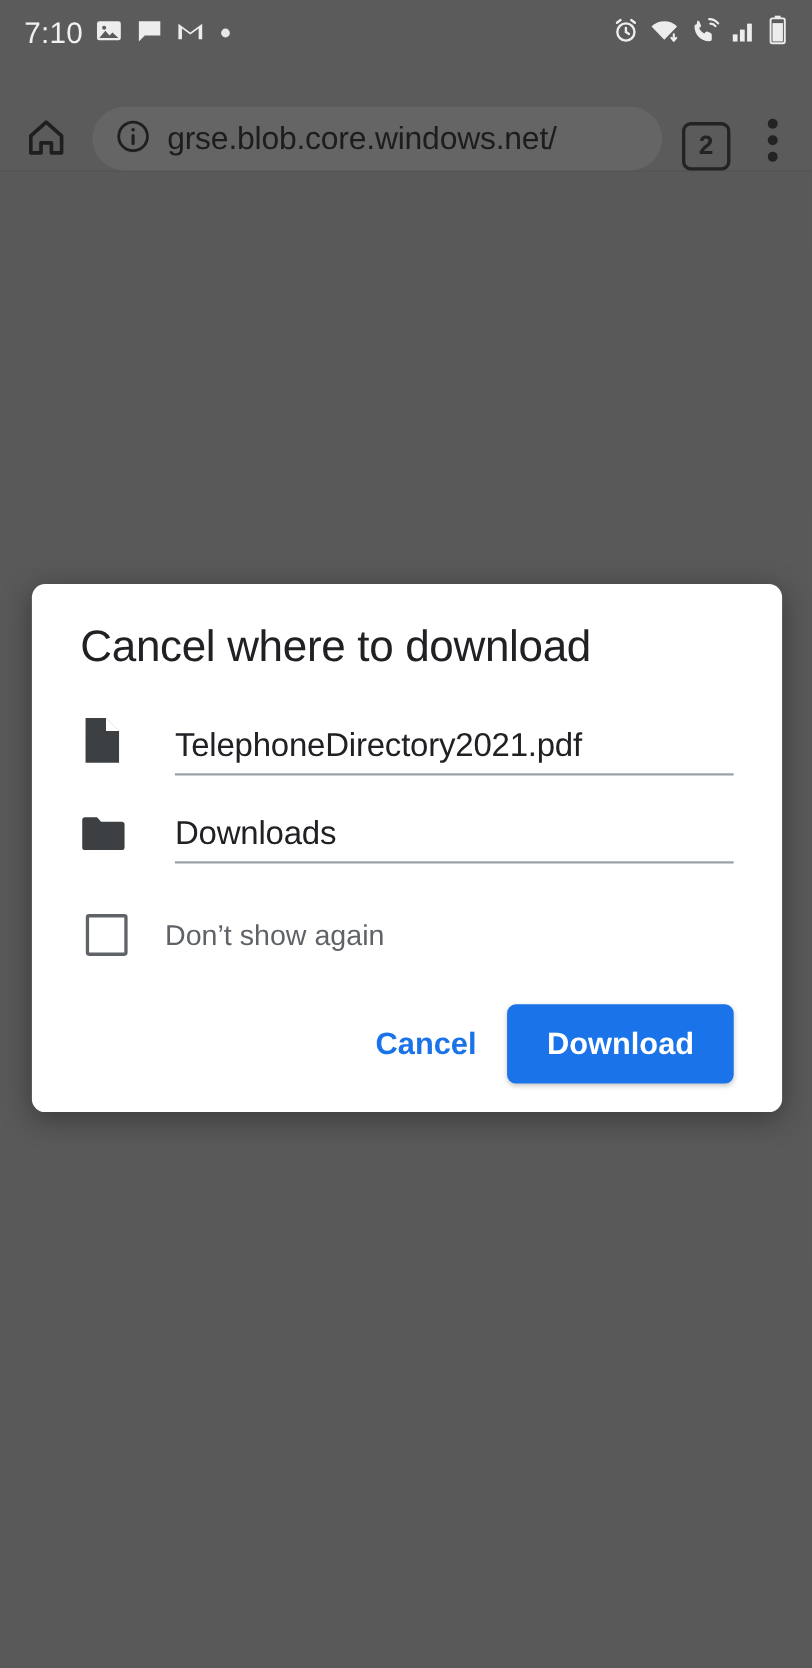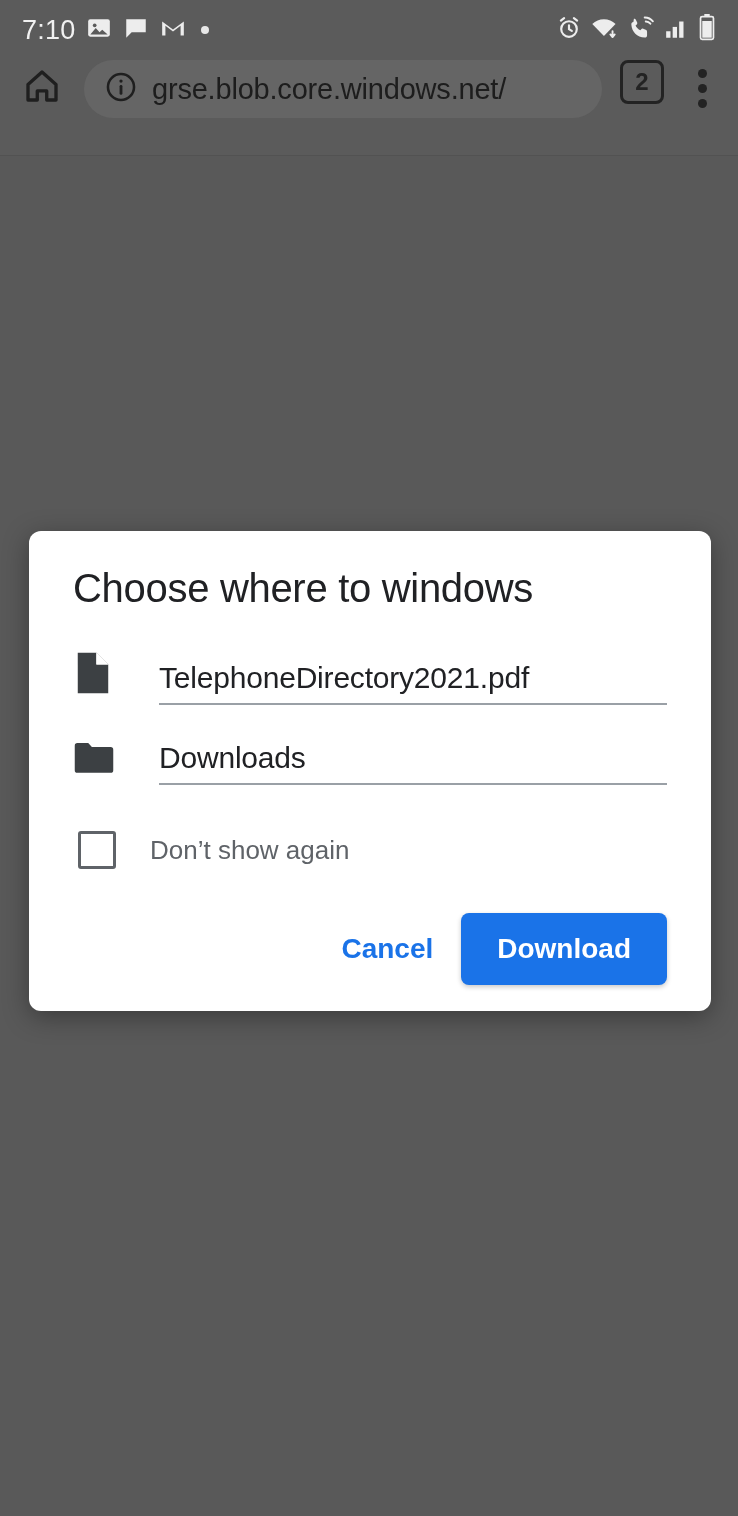--- a/index.html
+++ b/index.html
@@ -30,21 +30,21 @@
     font-family:"Liberation Sans", sans-serif;
   }
   .sicon { display:block; }
   .sdot { width:8px; height:8px; border-radius:50%; background:#e8e8e8; margin-left:4px;}
 
   
   #toolbar {
     position:absolute; top:60px; left:0;
     width:738px; height:96px;
     background:#5b5b5b;
-    display:flex; align-items:flex-start;
+    display:flex; align-items:flex-end;
     padding: 0 14px;
     border-bottom: 1px solid #525252;
   }
   #home-btn {
     width:56px; height:56px;
     display:flex; align-items:center; justify-content:center;
     flex:0 0 auto;
   }
   #omnibox {
     flex:1 1 auto;
@@ -254,21 +254,21 @@
     <div id="menu-btn">
       <span class="mdot"></span>
       <span class="mdot"></span>
       <span class="mdot"></span>
     </div>
   </div>
 
   <div id="scrim"></div>
 
   <div id="dialog">
-    <div id="dialog-title">Choose where to windows</div>
+    <div id="dialog-title">Cancel where to download</div>
 
     <div class="field-row first">
       <div class="field-icon">
         <svg width="40" height="44" viewBox="0 0 22 26">
           <path d="M2 1h11l7 7v17H2z" fill="#3c4043"></path>
           <path d="M13 1v7h7" fill="#ffffff"></path>
           <path d="M13 1l7 7h-7z" fill="#ffffff"></path>
         </svg>
       </div>
       <div class="field-input">

